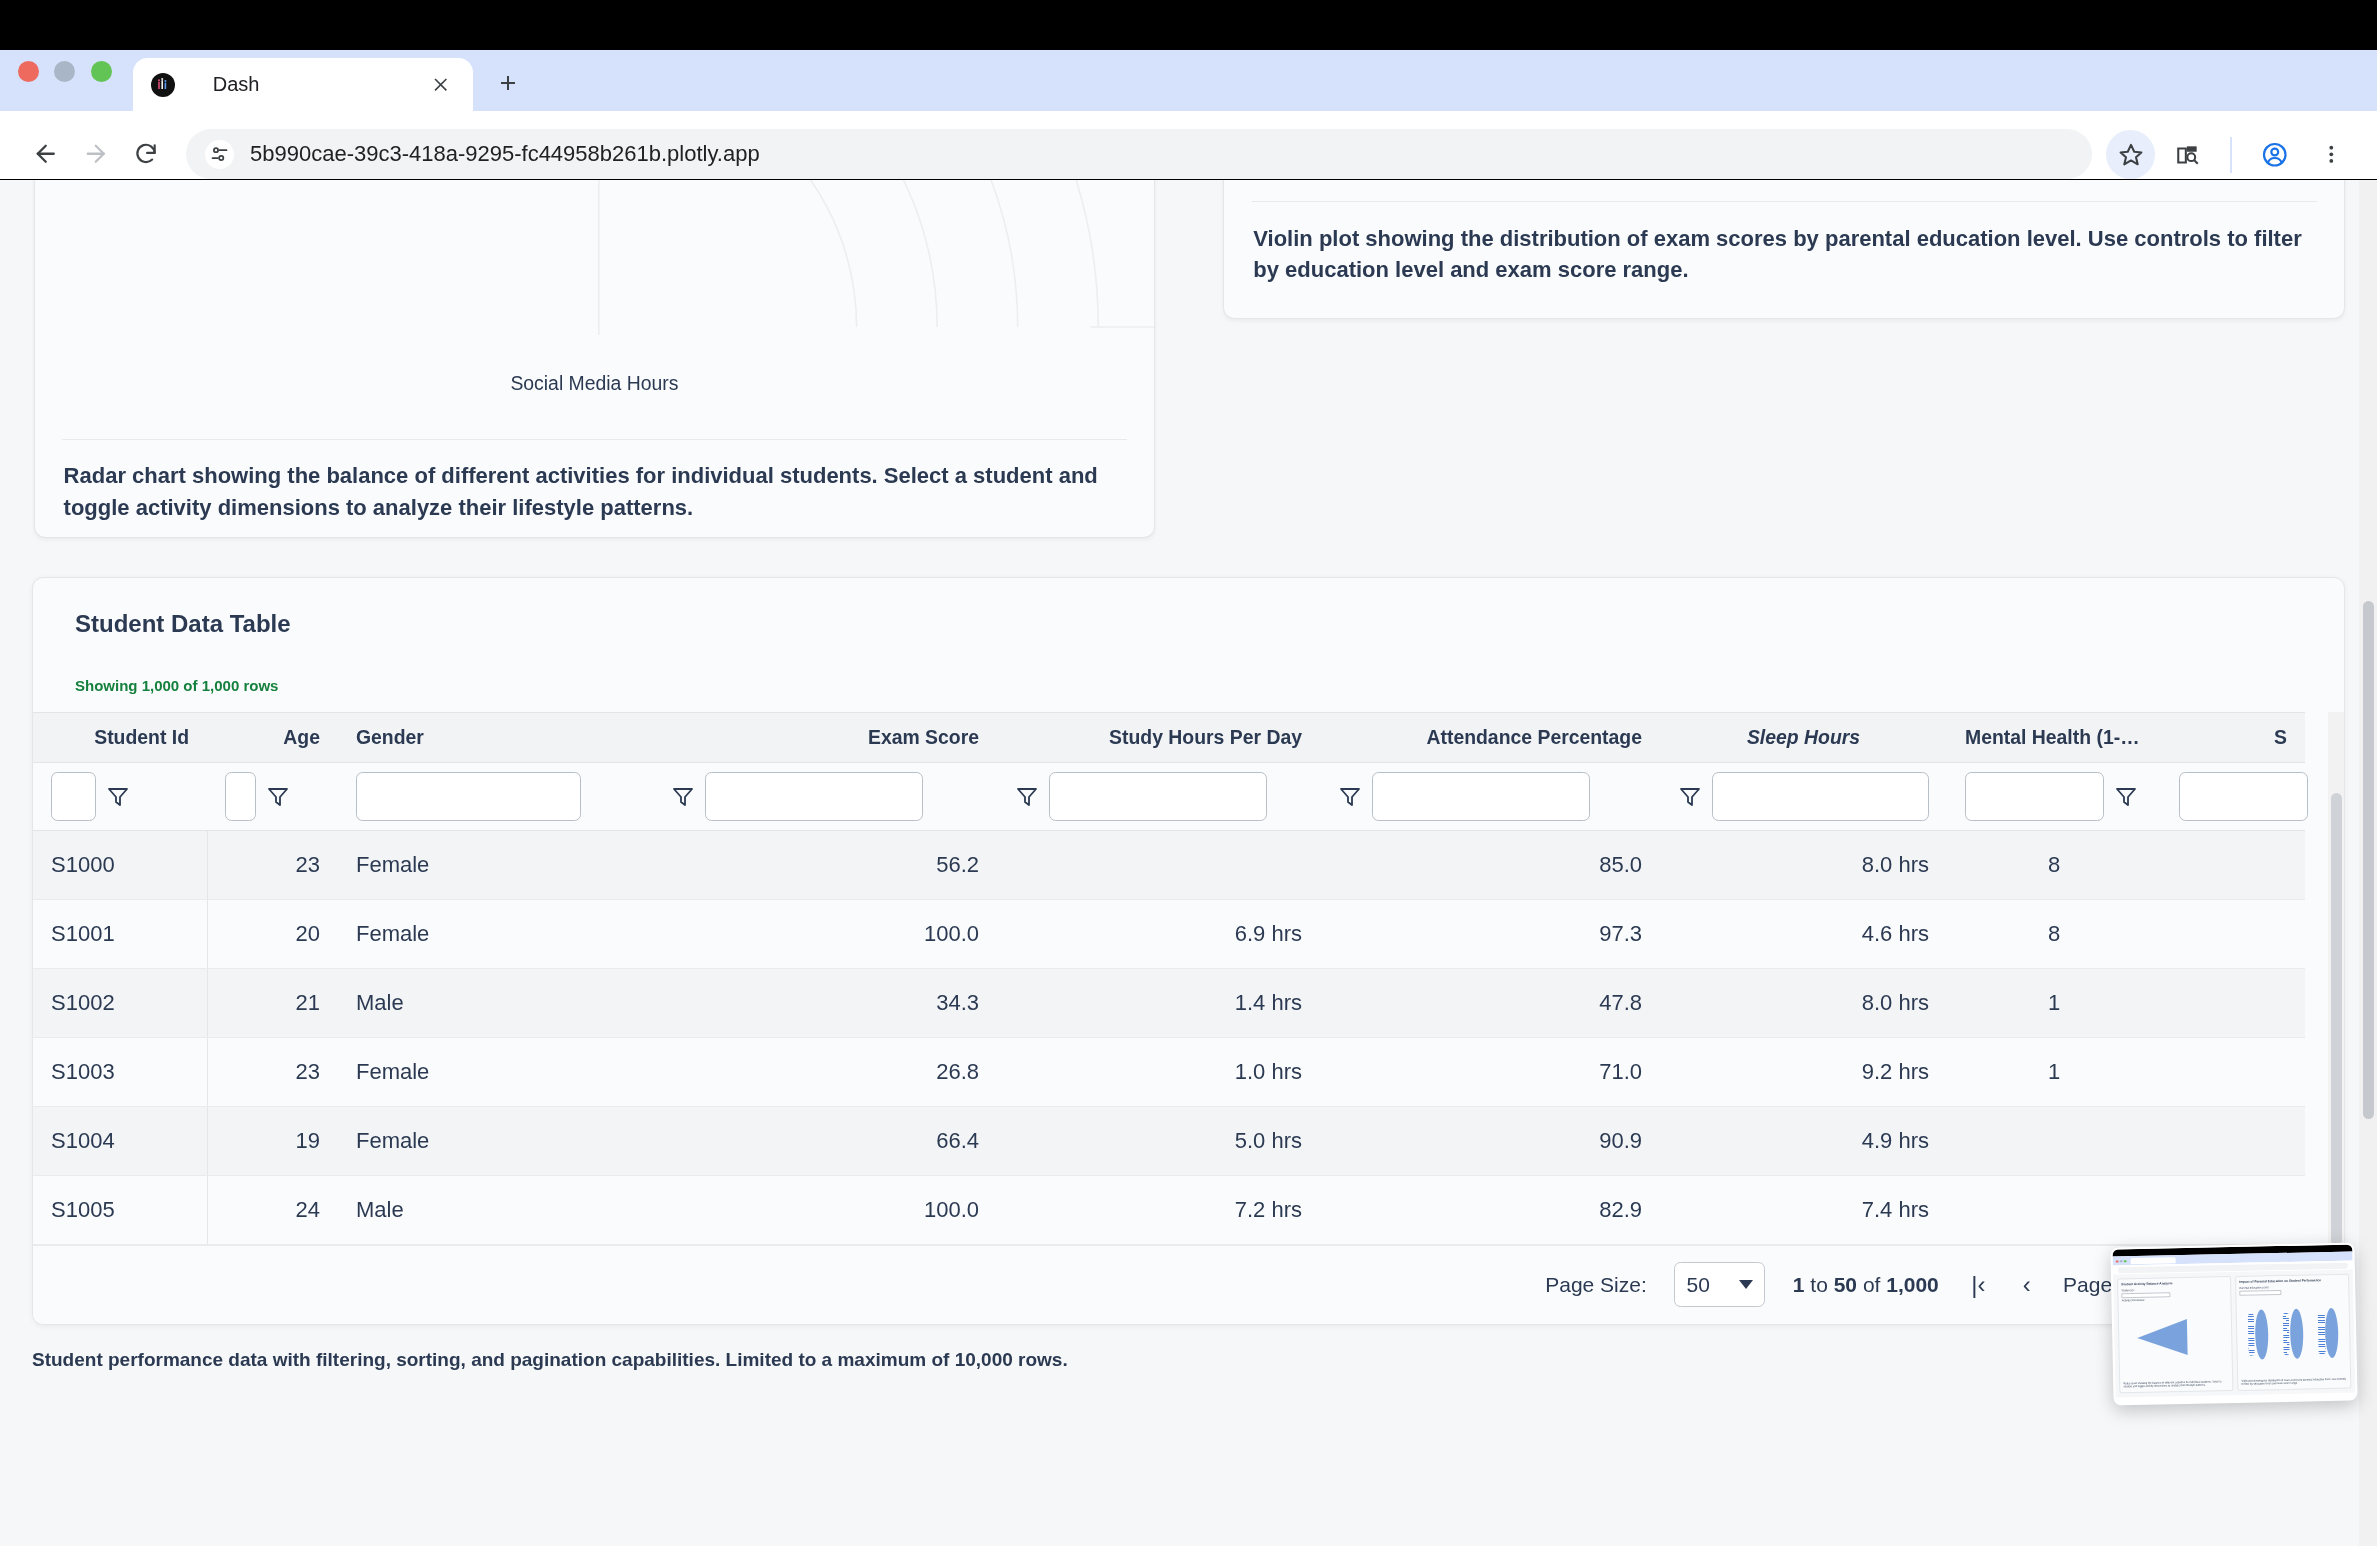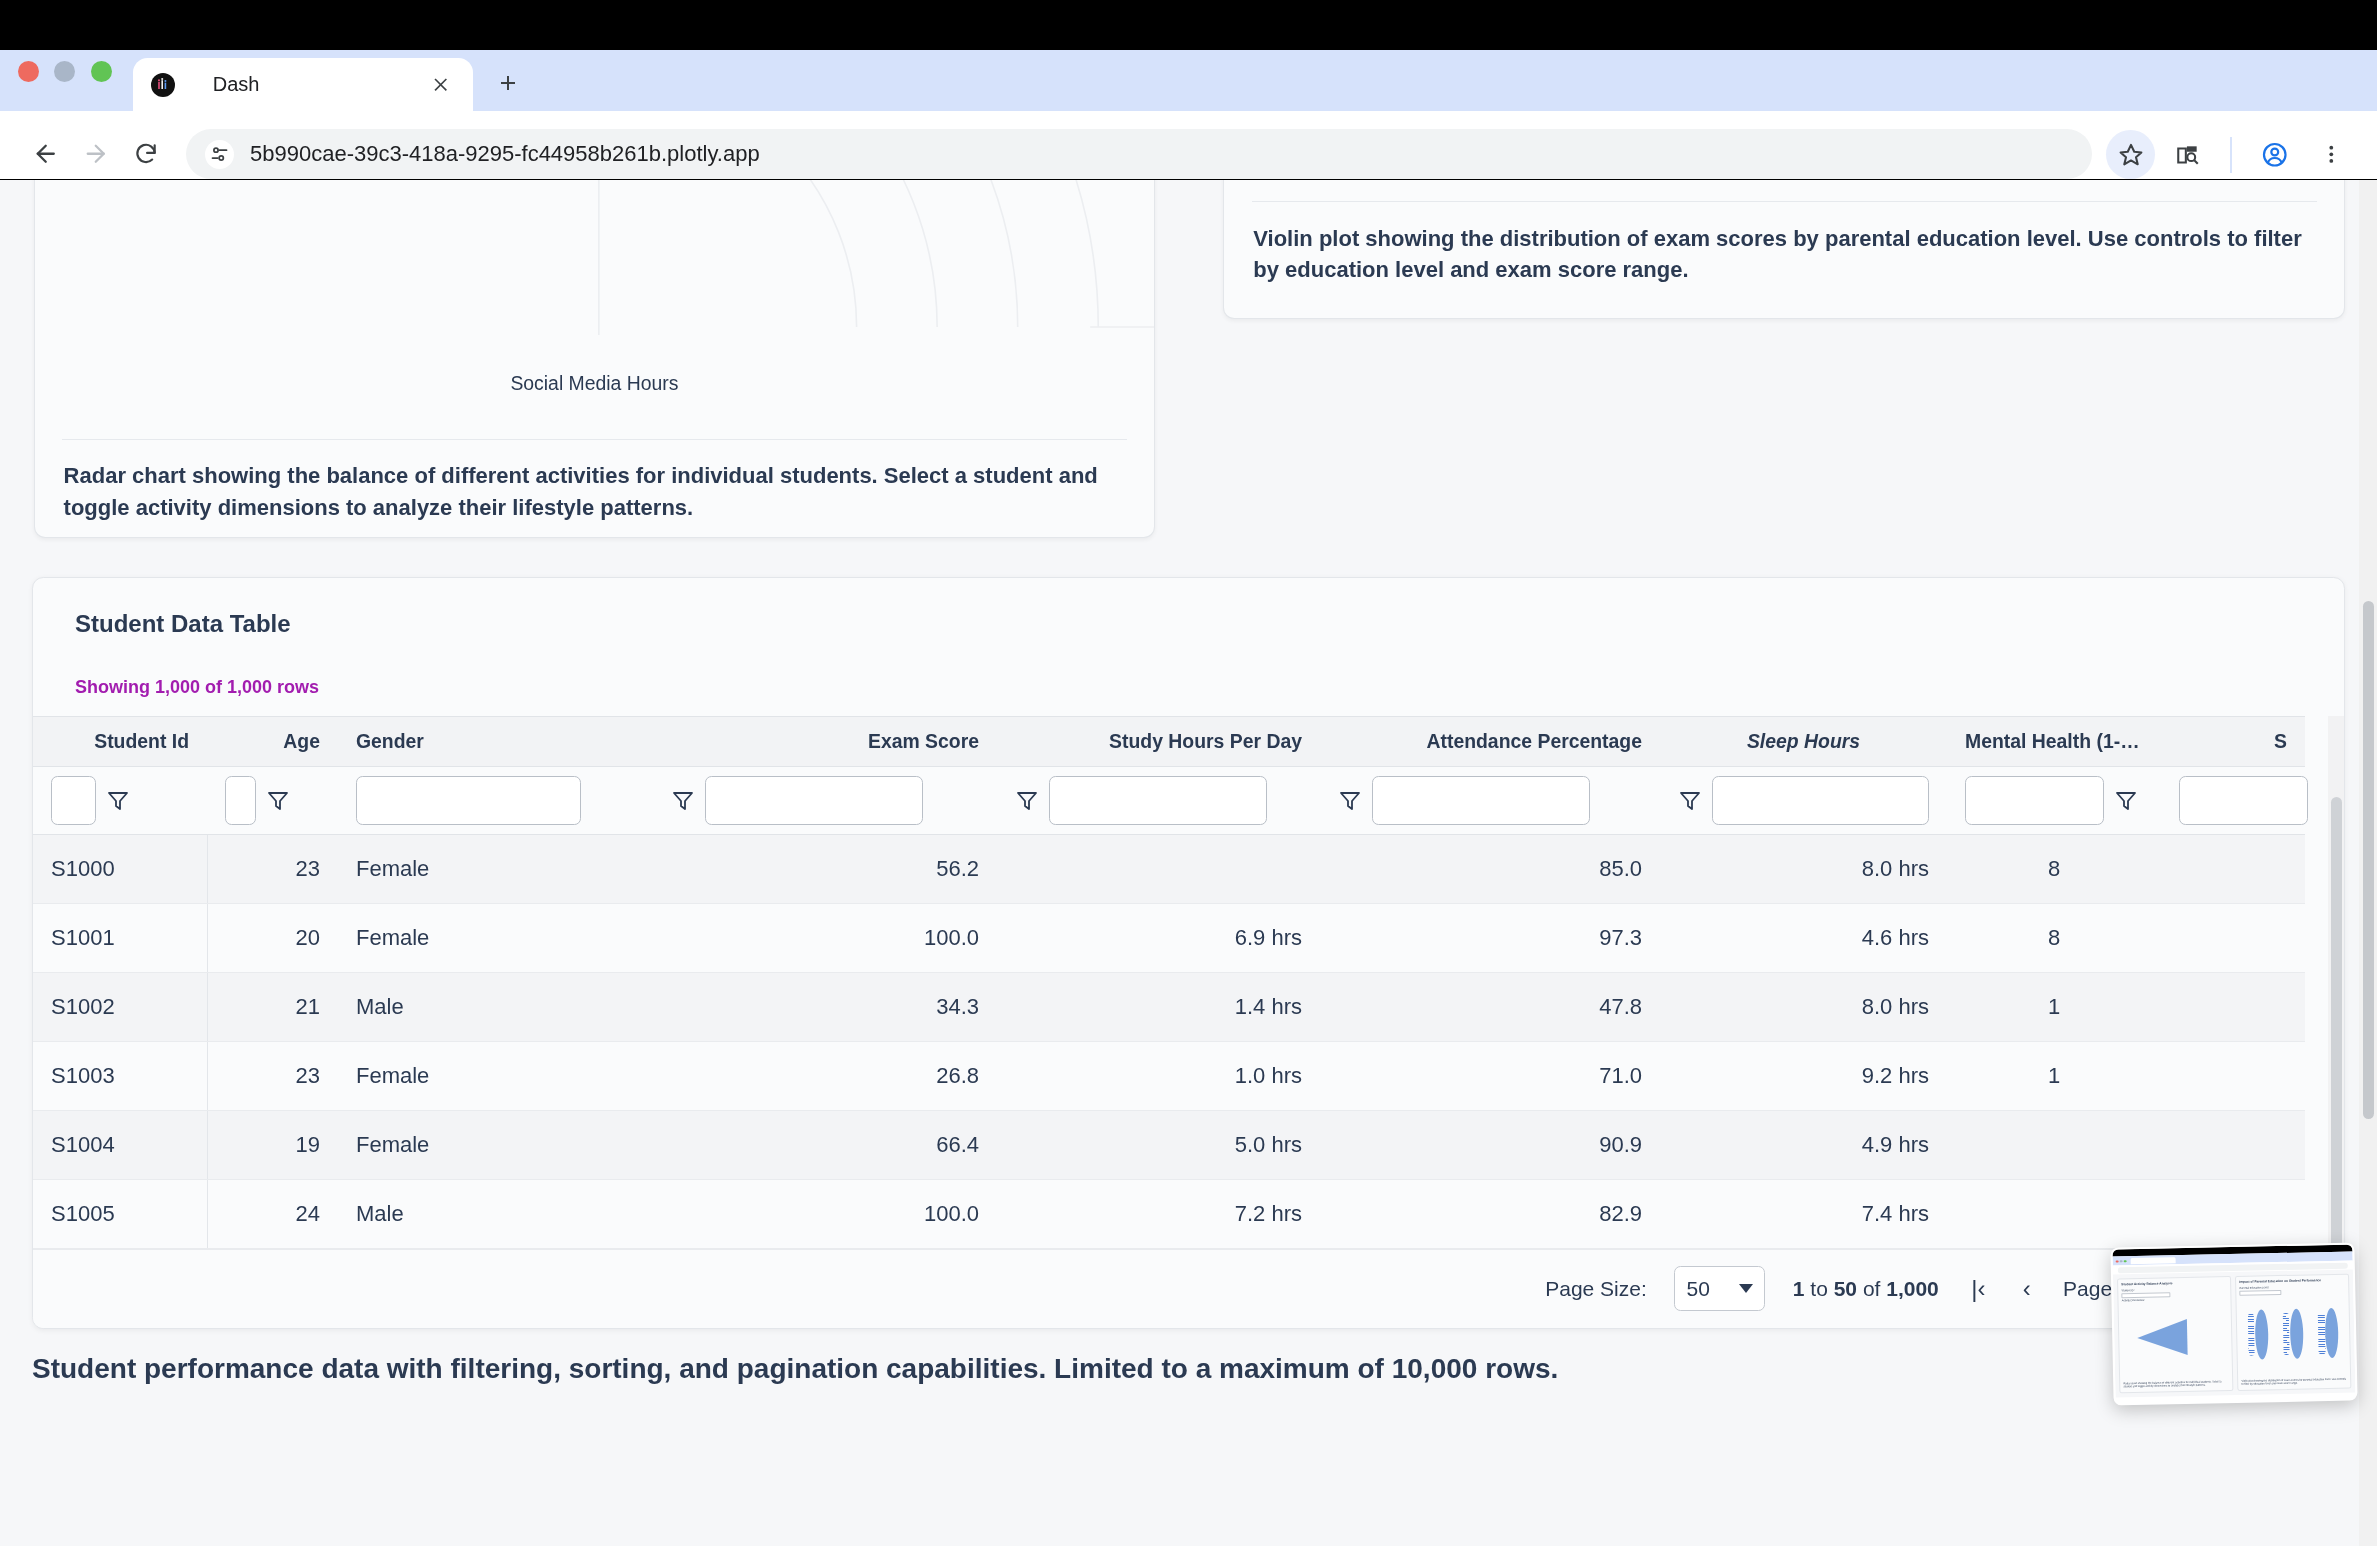--- a/index.html
+++ b/index.html
@@ -126,21 +126,21 @@
     border-radius: 11.3px;
     box-shadow: 0 1.6px 4.9px rgba(0,0,0,0.05);
     overflow: hidden;
     position: relative;
   }
   .table-title {
     font-size: 24px; font-weight: bold; color: #2b3a52;
     padding: 32px 0 0 42px;
   }
   .table-subtitle {
-    font-size: 18px; font-weight: bold; color: #a21caf;
+    font-size: 15px; font-weight: bold; color: #15803d;
     padding: 39px 0 18px 42px;
   }
   .table-scroll { overflow: hidden; position: relative; }
   table { border-collapse: collapse; width: 2272px; table-layout: fixed; }
   thead th {
     background: #f2f3f5;
     font-size: 19.4px; font-weight: bold; color: #2b3a52;
     height: 50px; padding: 0 18px;
     border-top: 0.8px solid #e1e4e8;
     border-bottom: 0.8px solid #e1e4e8;
@@ -198,21 +198,21 @@
     display: flex; align-items: center; justify-content: space-between;
     padding: 0 11.3px; font-size: 21px; color: #2b3a52;
   }
   .caret { width: 0; height: 0; border-left: 7.3px solid transparent;
     border-right: 7.3px solid transparent; border-top: 9.7px solid #2b3a52; }
   .range-text b { font-weight: bold; }
   .pg-btn { font-size: 24px; color: #2b3a52; padding: 0 4.9px; }
   .page-of { font-size: 21px; color:#2b3a52; }
 
   .table-footer {
-    font-size: 28px; font-weight: bold; color: #2b3a52;
+    font-size: 19px; font-weight: bold; color: #2b3a52;
     padding: 24px 0 0 32px;
   }
 
   
   .vscroll {
     position: absolute; right: 0; top: 0; width: 18px; height: 1367px;
     background: #f1f1f1;
   }
   .vscroll .thumb {
     position: absolute; right: 3.2px; top: 421px; width: 11.3px; height: 518px;

